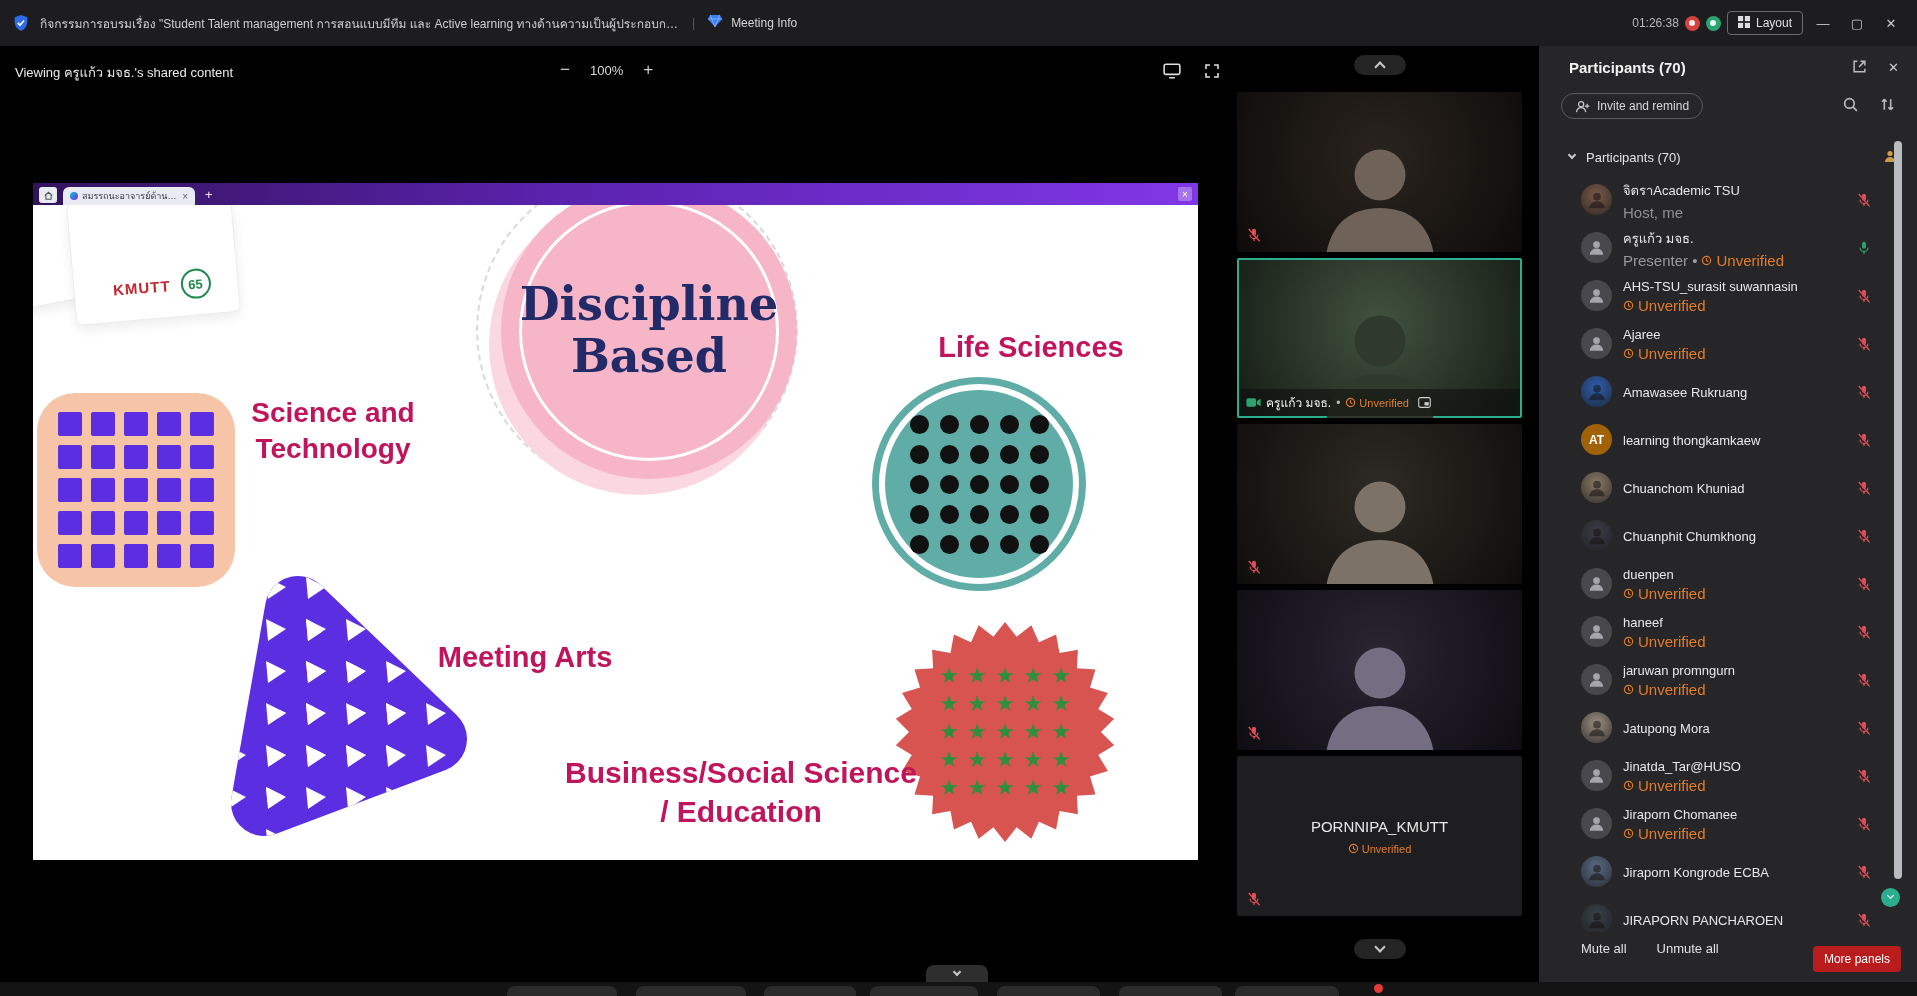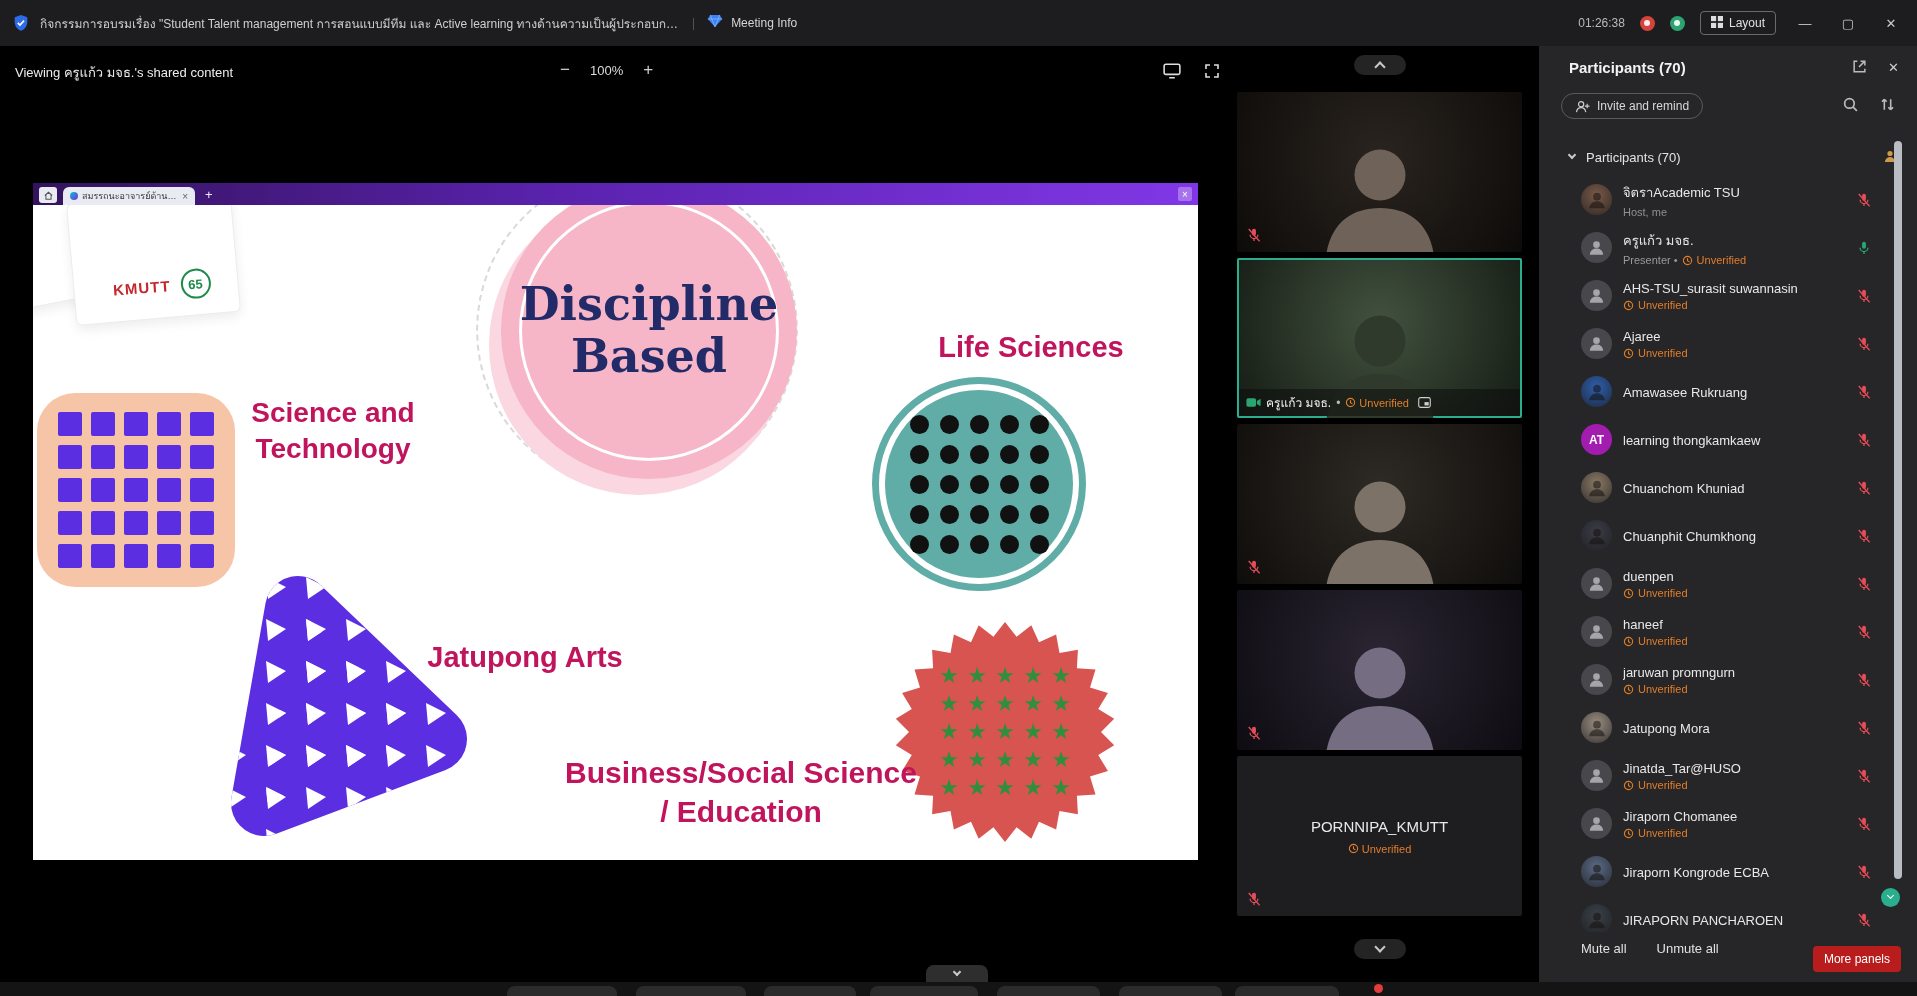--- a/index.html
+++ b/index.html
@@ -8,21 +8,21 @@
 .stage{position:relative;width:1917px;height:996px;background:#000;overflow:hidden}
 
 
 .topbar{position:absolute;top:0;left:0;right:0;height:46px;background:#1d1d1f;
         display:flex;align-items:center;padding:0 12px;z-index:40}
 .ic18{width:18px;height:18px;display:inline-flex}
 .tb-title{font-size:12px;color:#cfcfcf;margin-left:10px;white-space:nowrap;max-width:640px;
           overflow:hidden;text-overflow:ellipsis}
 .tb-sep{color:#555;margin:0 12px;font-size:12px}
 .tb-mi{font-size:12px;color:#d5d5d5;margin-left:6px;cursor:default}
-.tb-right{margin-left:auto;display:flex;align-items:center;gap:15px}
+.tb-right{margin-left:auto;display:flex;align-items:center;gap:6px}
 .tb-timer{font-size:12px;color:#b9b9b9}
 .dot-ic{width:15px;height:15px;border-radius:50%;display:inline-block;position:relative}
 .dot-ic::after{content:"";position:absolute;inset:4.5px;border-radius:50%;background:rgba(255,255,255,.9)}
 .rec{background:#D5443C}.net{background:var(--c-mic-on,#2BA471)}
 .layout-btn{display:flex;align-items:flex-start;gap:6px;border:1px solid #6a6a6a;border-radius:4px;
             padding:4px 10px;font-size:12px;color:#e0e0e0;background:transparent}
 .win-btn{width:28px;text-align:center;font-size:13px;color:#c9c9c9;background:transparent;border:none}
 
 
 .main{position:absolute;top:46px;left:0;right:378px;bottom:0;background:#000}
@@ -125,21 +125,21 @@
 .group-row{position:absolute;top:98px;left:30px;right:18px;height:26px;display:flex;align-items:center;gap:11px;
            font-size:13px;color:#e3e3e3}
 .gr-ic{margin-left:auto;width:16px;height:16px;display:inline-flex}
 .plist{position:absolute;top:130px;left:0;right:0;bottom:64px;overflow:hidden}
 .p-row{position:relative;height:48px}
 .p-avatar{position:absolute;left:42px;top:8px;width:31px;height:31px;border-radius:50%;overflow:hidden;
           display:flex;align-items:center;justify-content:center;font-size:12px;font-weight:bold;color:#fff}
 .p-text{position:absolute;left:84px;top:0;right:72px;height:100%;display:flex;flex-direction:column;
         justify-content:center;gap:3px}
 .p-name{font-size:13px;color:#e8e8e8;white-space:nowrap;overflow:hidden;text-overflow:ellipsis}
-.p-sub{font-size:11px;color:#8f8f8f;display:flex;align-items:center;gap:4px}
+.p-sub{font-size:15px;color:#8f8f8f;display:flex;align-items:center;gap:4px}
 .p-sub .unv{color:var(--c-unverified,#E37D2A)}
 .p-sub .role{color:#9a9a9a}
 .p-mic{position:absolute;right:44px;top:15px;width:18px;height:18px}
 .panel-f{position:absolute;bottom:40px;left:42px;display:flex;gap:30px}
 .pf-btn{font-size:13px;color:#e0e0e0;background:none;border:none}
 .tooltip{position:absolute;right:16px;bottom:24px;background:#b91c1c;color:#fff;font-size:12px;
          padding:6px 11px;border-radius:4px}
 
 
 .page-scroll{position:absolute;right:15px;top:141px;width:8px;height:738px;background:#b9bcc0;border-radius:4px;z-index:25}
@@ -313,21 +313,21 @@
 
         <svg class="blob" width="252" height="278" viewBox="0 0 252 278">
           <defs>
             <pattern id="triPat" width="40" height="42" patternUnits="userSpaceOnUse">
               <path d="M8 10 L28 20 L10 32 Z" fill="#ffffff"></path>
             </pattern>
           </defs>
           <path d="M80 42 L216 172 L46 236 Z" fill="#5b2ee1" stroke="#5b2ee1" stroke-width="66" stroke-linejoin="round"></path>
           <path d="M80 42 L216 172 L46 236 Z" fill="url(#triPat)" stroke="url(#triPat)" stroke-width="66" stroke-linejoin="round"></path>
         </svg>
-        <div class="s-label" id="lbl-liberal">Jatupong Arts</div>
+        <div class="s-label" id="lbl-liberal">Meeting Arts</div>
 
         <div class="burst">
           <svg viewBox="0 0 224 224" width="224" height="224">
             <polygon id="burstPoly" fill="#D85450" points="112.0,2.0 123.6,16.7 138.3,5.2 146.0,22.2 163.1,14.6 166.5,33.0 184.9,29.7 183.9,48.3 202.5,49.5 197.0,67.4 214.9,73.0 205.2,89.0 221.2,98.7 208.0,112.0 221.2,125.3 205.2,135.0 214.9,151.0 197.0,156.6 202.5,174.5 183.9,175.7 184.9,194.3 166.5,191.0 163.1,209.4 146.0,201.8 138.3,218.8 123.6,207.3 112.0,222.0 100.4,207.3 85.7,218.8 78.0,201.8 60.9,209.4 57.5,191.0 39.1,194.3 40.1,175.7 21.5,174.5 27.0,156.6 9.1,151.0 18.8,135.0 2.8,125.3 16.0,112.0 2.8,98.7 18.8,89.0 9.1,73.0 27.0,67.4 21.5,49.5 40.1,48.3 39.1,29.7 57.5,33.0 60.9,14.6 78.0,22.2 85.7,5.2 100.4,16.7"></polygon>
           </svg>
           <div class="star-grid">
               <span class="star">★</span>
               <span class="star">★</span>
               <span class="star">★</span>
               <span class="star">★</span>
@@ -597,21 +597,21 @@
 
     </div>
     <div class="p-mic"><svg viewBox="0 0 24 24" width="18" height="18">
     <rect x="9.4" y="3.5" width="5.2" height="9.5" rx="2.6" fill="#E34D59"></rect>
     <path d="M6.8 11.5a5.2 5.2 0 0 0 10.4 0" fill="none" stroke="#E34D59" stroke-width="1.7"></path>
     <line x1="12" y1="16.8" x2="12" y2="20" stroke="#E34D59" stroke-width="1.7"></line>
     <line x1="5" y1="4" x2="19.5" y2="20.5" stroke="#E34D59" stroke-width="1.9"></line>
             </svg></div>
   </div>
         <div class="p-row">
-    <div class="p-avatar" style="background: #a21caf;">AT</div>
+    <div class="p-avatar" style="background: #a16207;">AT</div>
     <div class="p-text">
       <div class="p-name">learning thongkamkaew</div>
 
     </div>
     <div class="p-mic"><svg viewBox="0 0 24 24" width="18" height="18">
     <rect x="9.4" y="3.5" width="5.2" height="9.5" rx="2.6" fill="#E34D59"></rect>
     <path d="M6.8 11.5a5.2 5.2 0 0 0 10.4 0" fill="none" stroke="#E34D59" stroke-width="1.7"></path>
     <line x1="12" y1="16.8" x2="12" y2="20" stroke="#E34D59" stroke-width="1.7"></line>
     <line x1="5" y1="4" x2="19.5" y2="20.5" stroke="#E34D59" stroke-width="1.9"></line>
             </svg></div>

